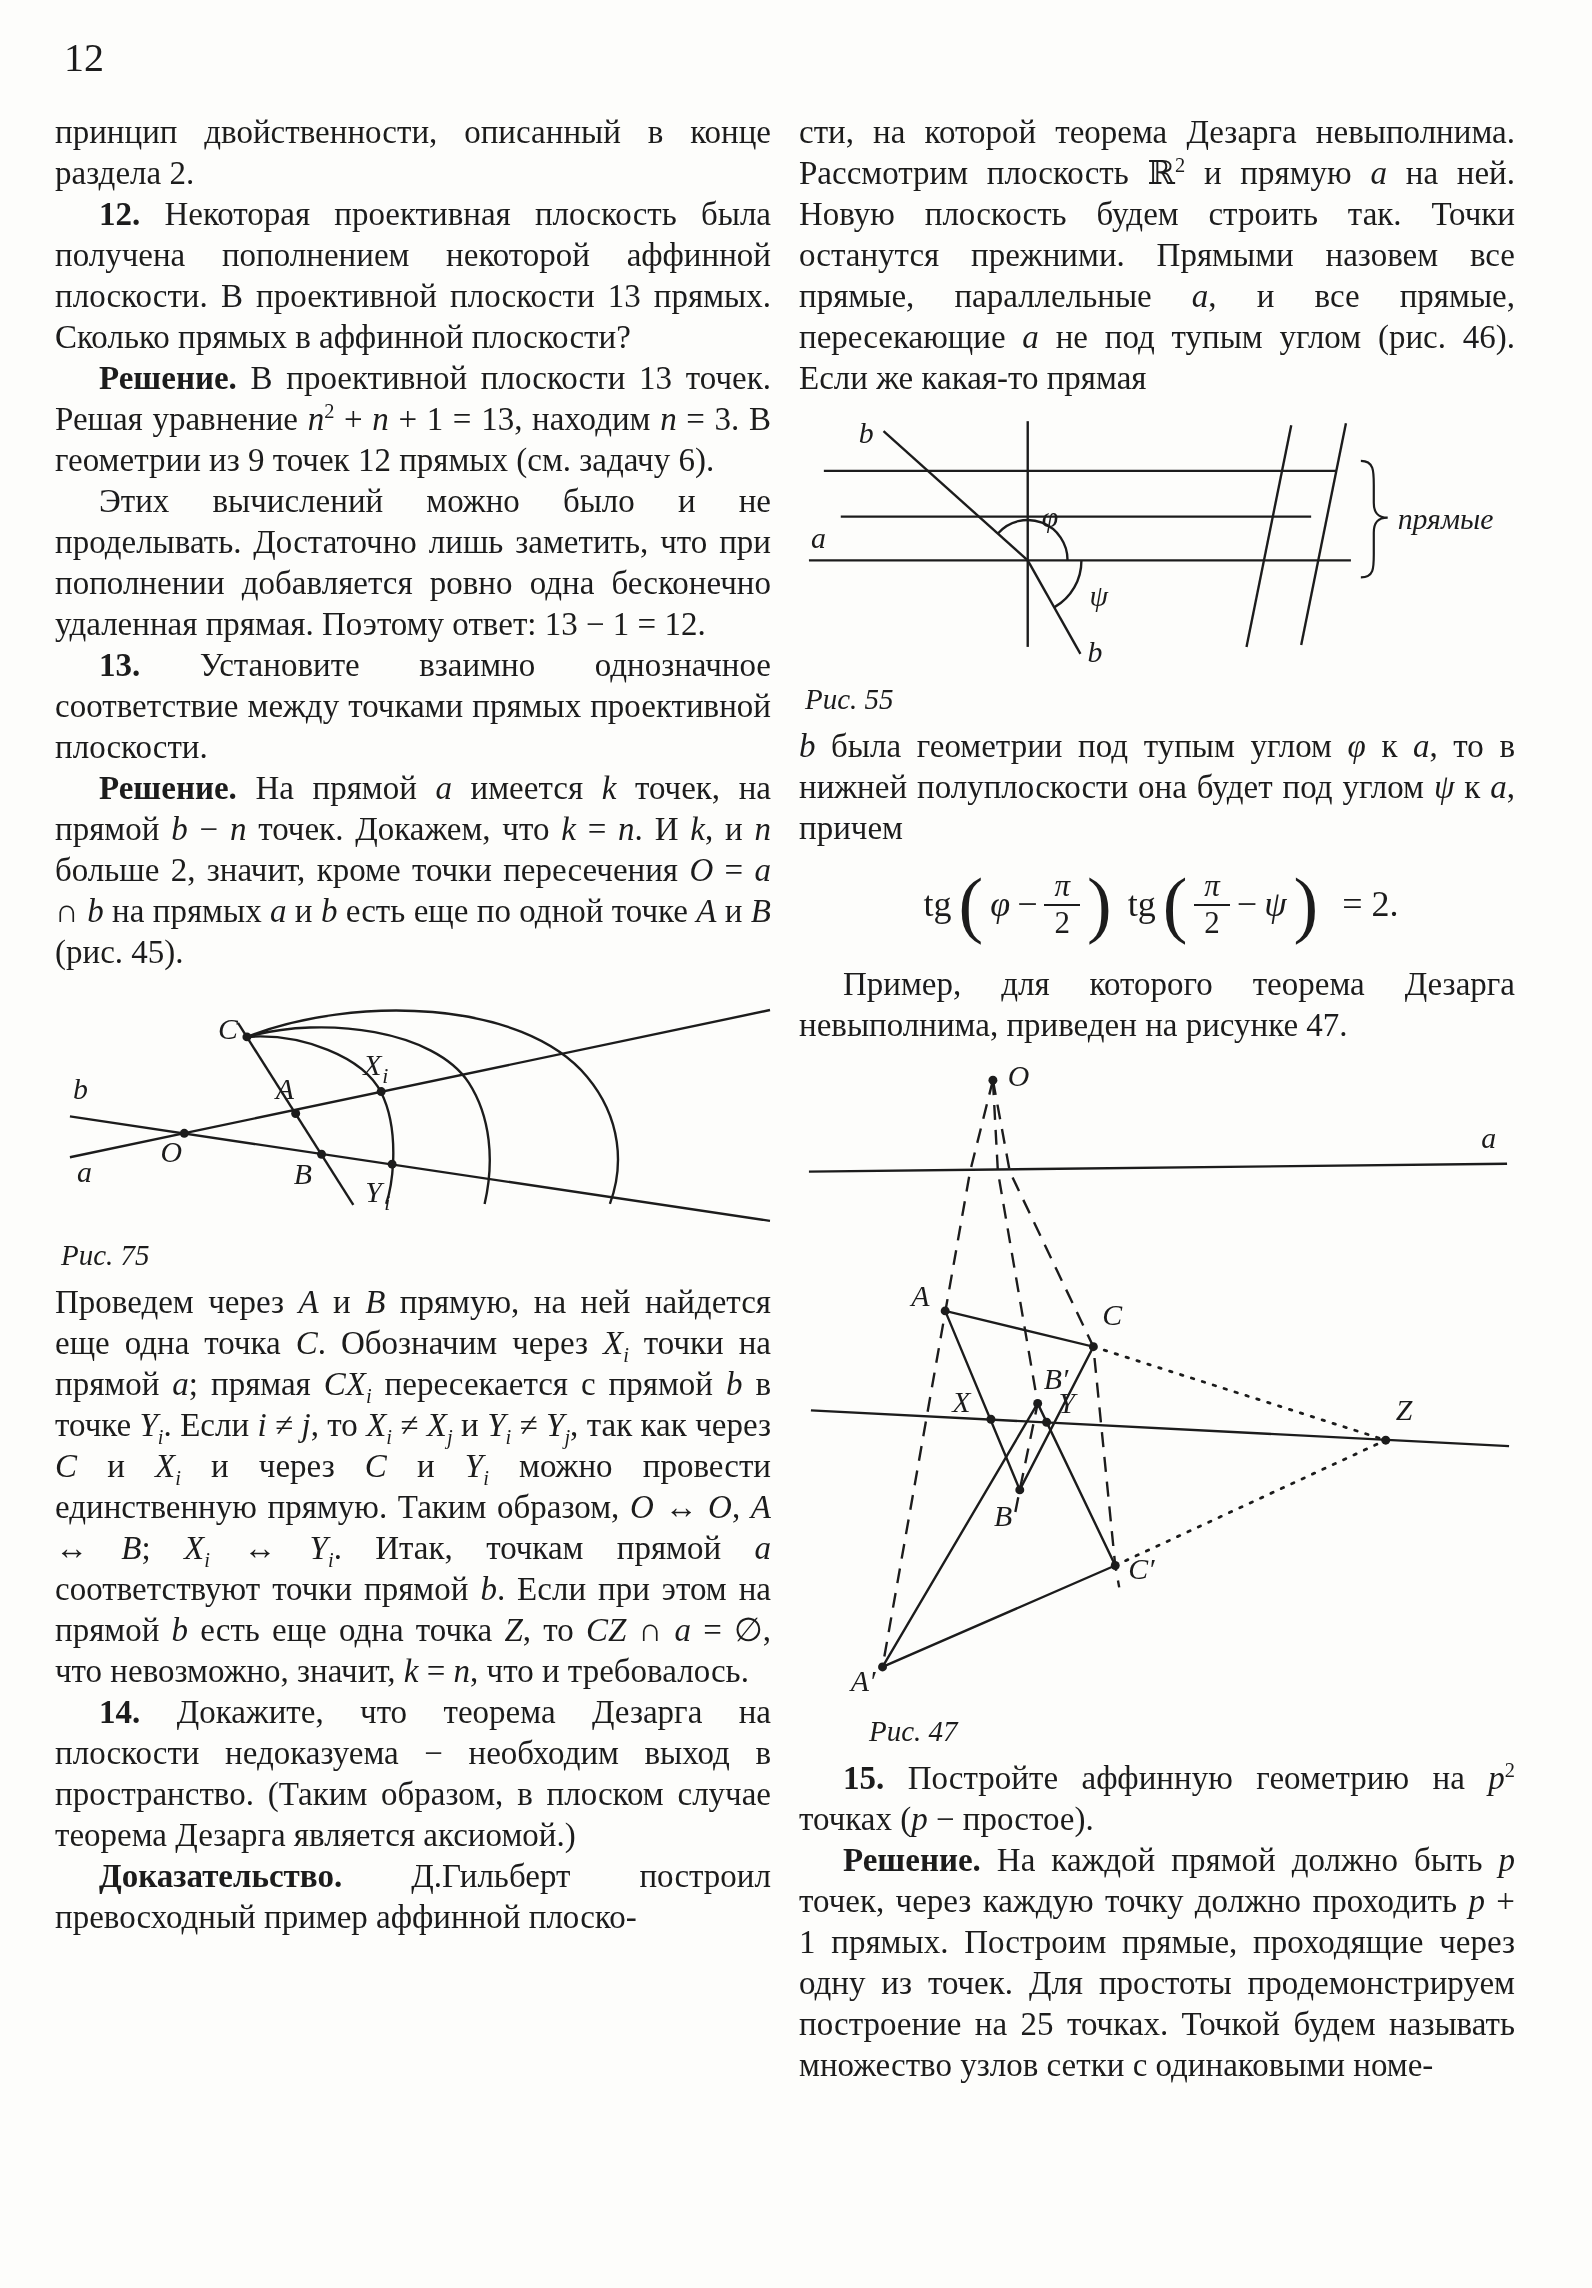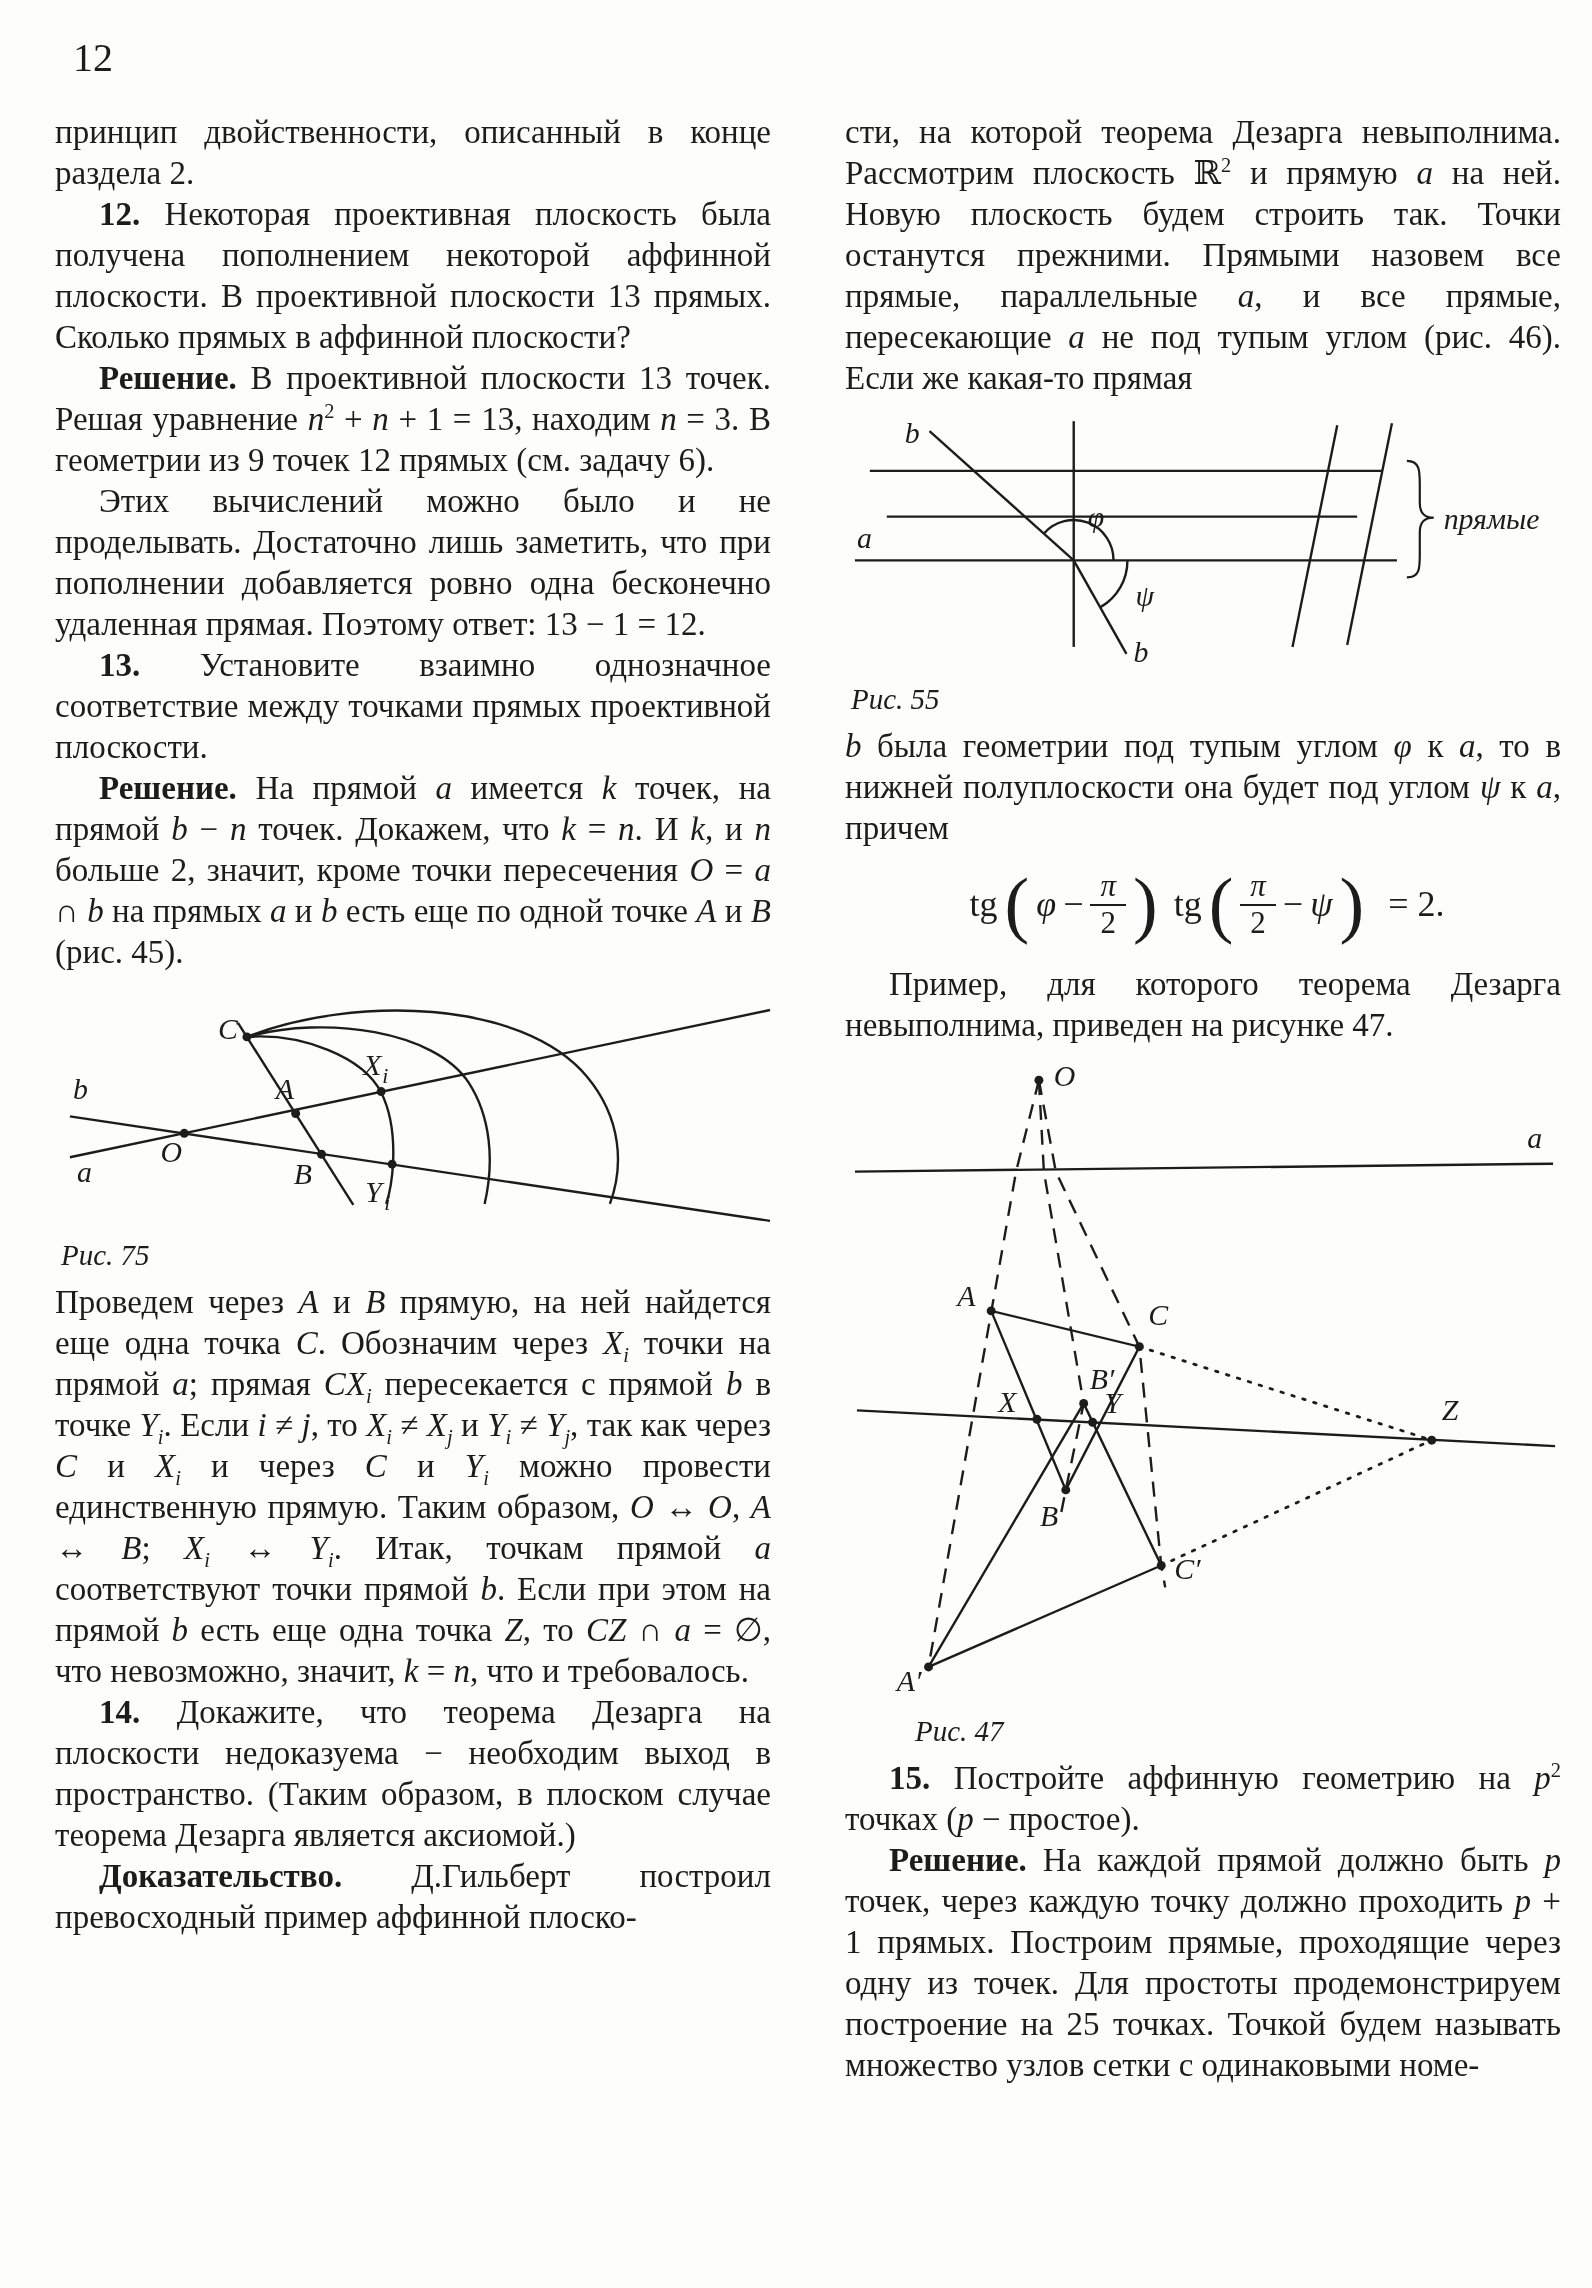--- a/index.html
+++ b/index.html
@@ -2,26 +2,26 @@
 <html lang="ru"><head>
 <meta charset="utf-8">
 <style>
   html,body{margin:0;padding:0;background:#e8e8e8;}
   .page{
     box-sizing:border-box;width:1592px;height:2289px;margin:0 auto;
     padding:34px 55px 0;background:#fdfdfb;color:#1c1c1c;
     font-family:"Liberation Serif","DejaVu Serif",serif;overflow:hidden;
   }
   header{position:relative;height:56px;}
-  .pageno{position:absolute;left:18px;top:0;font-size:40px;}
+  .pageno{position:absolute;left:9px;top:0;font-size:40px;}
   .head-center{text-align:center;font-size:30px;padding-top:8px;}
   .jname{font-weight:bold;letter-spacing:3px;}
   .jdot{margin:0 16px;}
   .jissue{letter-spacing:1px;}
-  .columns{display:flex;gap:74px;margin-top:22px;}
+  .columns{display:flex;gap:28px;margin-top:22px;}
   .col{width:716px;font-size:33px;line-height:41px;text-align:justify;hyphens:auto;}
   p.para{margin:0;}
   p.indent{text-indent:44px;}
   b{font-weight:bold;}
   i,.it{font-style:italic;}
   sup{font-size:0.62em;line-height:0;}
   sub.s-it{font-size:0.62em;font-style:italic;line-height:0;}
   figure.figure{margin:14px 0 4px;}
   .figcap{font-style:italic;font-size:29px;line-height:34px;margin:2px 0 10px 6px;text-align:left;text-indent:0;}
   svg text{font-family:"Liberation Serif","DejaVu Serif",serif;font-style:italic;font-size:30px;fill:#1c1c1c;}

